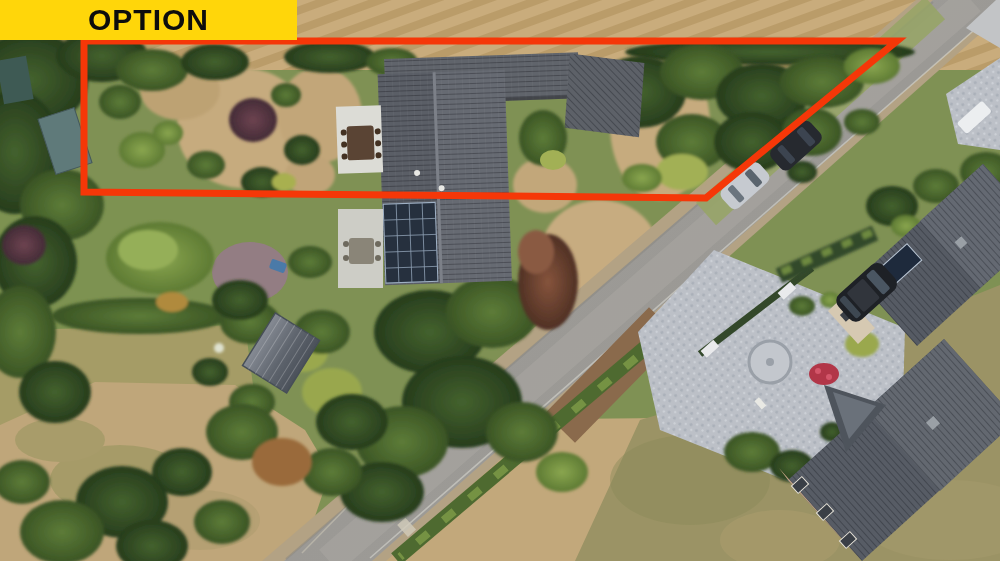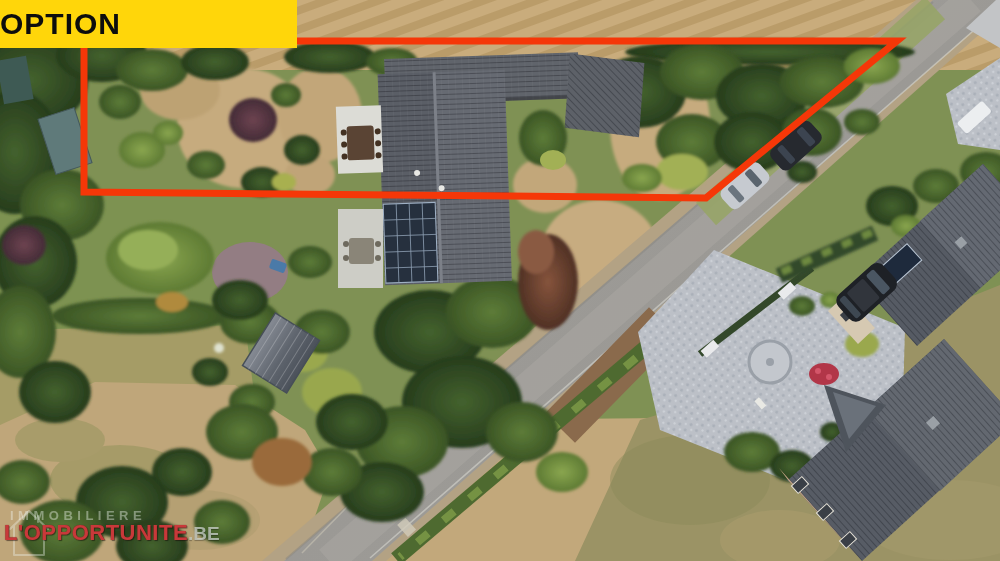--- a/index.html
+++ b/index.html
@@ -4,23 +4,23 @@
 <style>
   html,body{margin:0;padding:0;background:#222;}
   .stage{
     position:relative;width:1000px;height:561px;overflow:hidden;
     font-family:"Liberation Sans", sans-serif;
     background:#87975a;
   }
   .stage svg{position:absolute;left:0;top:0;}
   
   .banner{
-    position:absolute;left:0;top:0;width:297px;height:48px;
+    position:absolute;left:0;top:0;width:297px;height:40px;
     background:var(--banner-yellow,#FFD60A);
-    display:flex;align-items:center;
+    display:flex;align-items:center;justify-content:center;
     z-index:30;
   }
   .banner span{
     color:var(--banner-text,#0d0d0d);
     font-weight:bold;font-size:30px;letter-spacing:1px;
   }
   
   .watermark{
     position:absolute;left:4px;top:505px;width:230px;height:54px;z-index:25;
     pointer-events:none;
@@ -363,23 +363,14 @@
     <rect x="736" y="194" width="19" height="7" rx="2" fill="#6a747e"></rect>
   </g>
 
   <polygon points="84,41 897,41 706,198 84,192" fill="none" stroke="#F53708" stroke-width="7" stroke-miterlimit="10"></polygon>
 </svg>
 
 <div class="banner">
   <span>OPTION</span>
 </div>
 
-<div class="watermark">
-  <svg class="wm-house" width="50" height="54" viewBox="0 0 50 54">
-    <path d="M6 24 L25 6 L44 24 M10 20 V50 H40 V20 M34 11 V17" fill="none" stroke="rgba(240,245,240,.6)" stroke-width="2" stroke-linecap="round" stroke-linejoin="round"></path>
-  </svg>
-  <div class="wm-line1">IMMOBILIERE</div>
-  <div class="wm-brand-row">
-    <span class="wm-brand">L'OPPORTUNITE</span><span class="wm-tld">.BE</span>
-  </div>
+
 </div>
 
-</div>
-
 </body></html>

